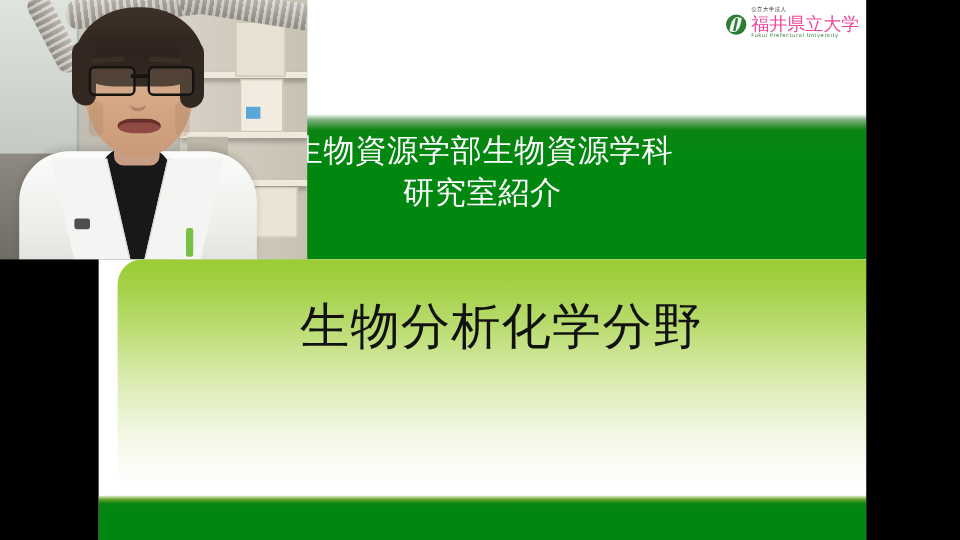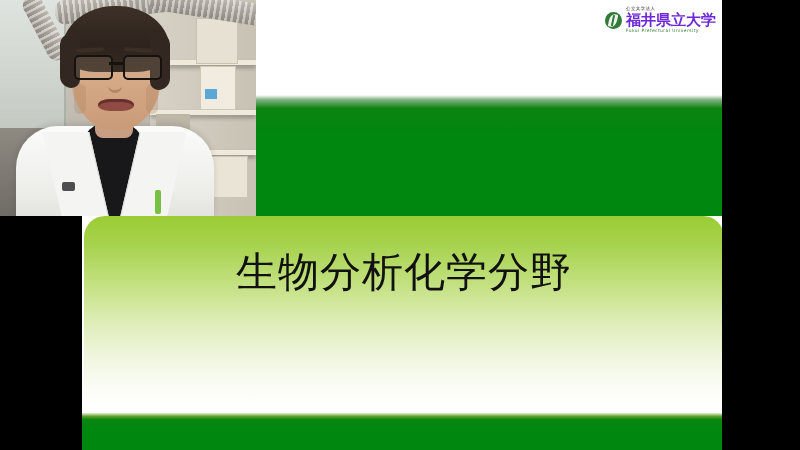--- a/index.html
+++ b/index.html
@@ -77,22 +77,22 @@
   .logo-text { line-height: 1; }
   .logo-kanji-small {
     font-size: 4.5px;
     color: #1a1a1a;
     letter-spacing: .4px;
     margin-bottom: 1px;
     white-space: nowrap;
   }
   .logo-kanji-main {
     font-size: 15px;
-    font-weight: bold;
-    color: #6d28d9;
+    font-weight: normal;
+    color: #ec4899;
     letter-spacing: 0px;
     white-space: nowrap;
     line-height: 1.02;
     text-align: right;
   }
   .logo-roman {
     font-size: 4.4px;
     color: #2f7a35;
     letter-spacing: .45px;
     margin-top: 1px;
@@ -125,21 +125,21 @@
     font-size: 26px;
     line-height: 1.34;
     letter-spacing: 0.5px;
     color: #ffffff;
     white-space: nowrap;
   }
 
   
   .lime-body {
     position: absolute;
-    left: 2px;
+    left: 16px;
     top: 216px;
     width: 100%;
     height: 197px;
     background: linear-gradient(to bottom,
       #9bcc34 0%,
       #a6d24c 14%,
       #c2e07f 34%,
       #dcecb3 52%,
       #eef5dc 70%,
       #f9fbf1 84%,
@@ -464,20 +464,22 @@
         <div class="logo-text">
           <div class="logo-kanji-small">公立大学法人</div>
           <div class="logo-kanji-main">福井県立大学</div>
           <div class="logo-roman">Fukui Prefectural University</div>
         </div>
       </div>
     </div>
 
     <div class="green-banner">
       <div class="green-banner-inner">
+        <div class="banner-line">生物資源学部生物資源学科</div>
+        <div class="banner-line">研究室紹介</div>
       </div>
     </div>
 
     <div class="lime-body">
       <div class="dept-title">生物分析化学分野</div>
     </div>
 
     <div class="bottom-bar"></div>
   </div>
 

